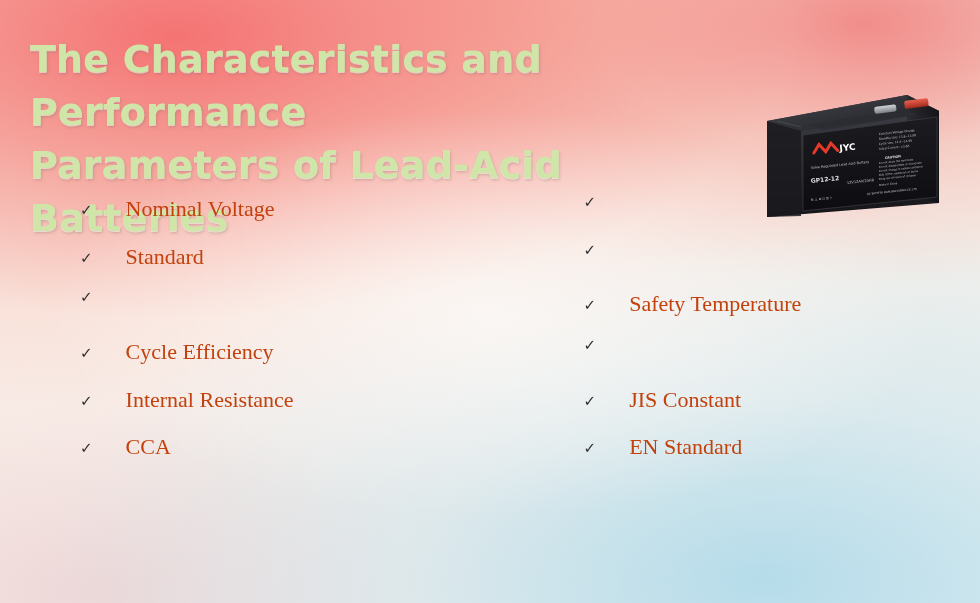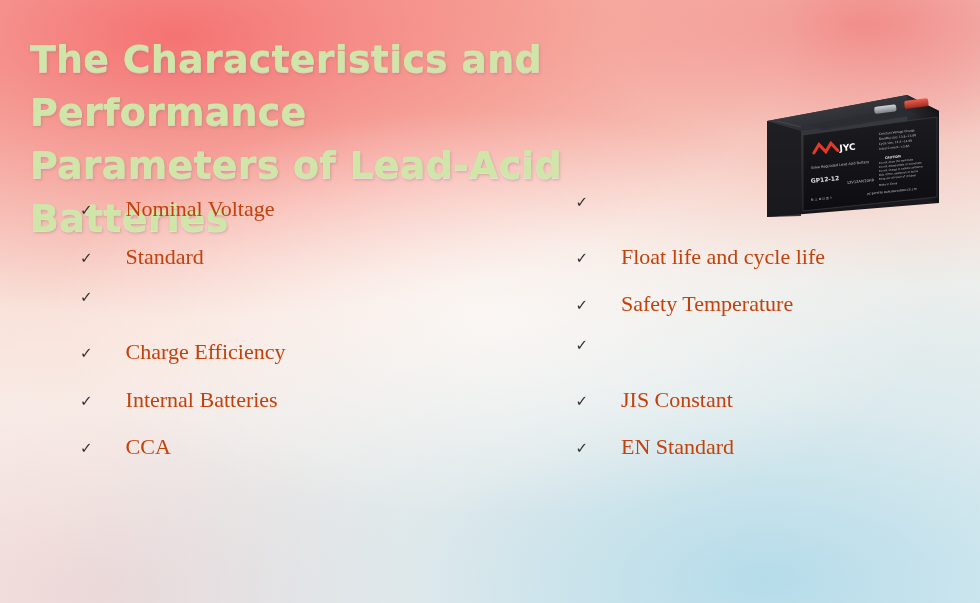--- a/index.html
+++ b/index.html
@@ -187,39 +187,38 @@
       </div>
       <div class="bullet">
         <span class="check">✓</span>
         <span class="btext">Standard</span>
       </div>
       <div class="bullet">
         <span class="check">✓</span>
       </div>
       <div class="bullet">
         <span class="check">✓</span>
-        <span class="btext">Charge Efficiency</span>
-      </div>
-      <div class="bullet">
-        <span class="check">✓</span>
-        <span class="btext">Internal Batteries</span>
+        <span class="btext">Cycle Efficiency</span>
+      </div>
+      <div class="bullet">
+        <span class="check">✓</span>
+        <span class="btext">Internal Resistance</span>
       </div>
       <div class="bullet">
         <span class="check">✓</span>
         <span class="btext">CCA</span>
       </div>
     </div>
 
     <div class="col">
       <div class="bullet">
         <span class="check">✓</span>
       </div>
       <div class="bullet">
         <span class="check">✓</span>
-        <span class="btext">Float life and cycle life</span>
       </div>
       <div class="bullet">
         <span class="check">✓</span>
         <span class="btext">Safety Temperature</span>
       </div>
       <div class="bullet">
         <span class="check">✓</span>
       </div>
       <div class="bullet">
         <span class="check">✓</span>

